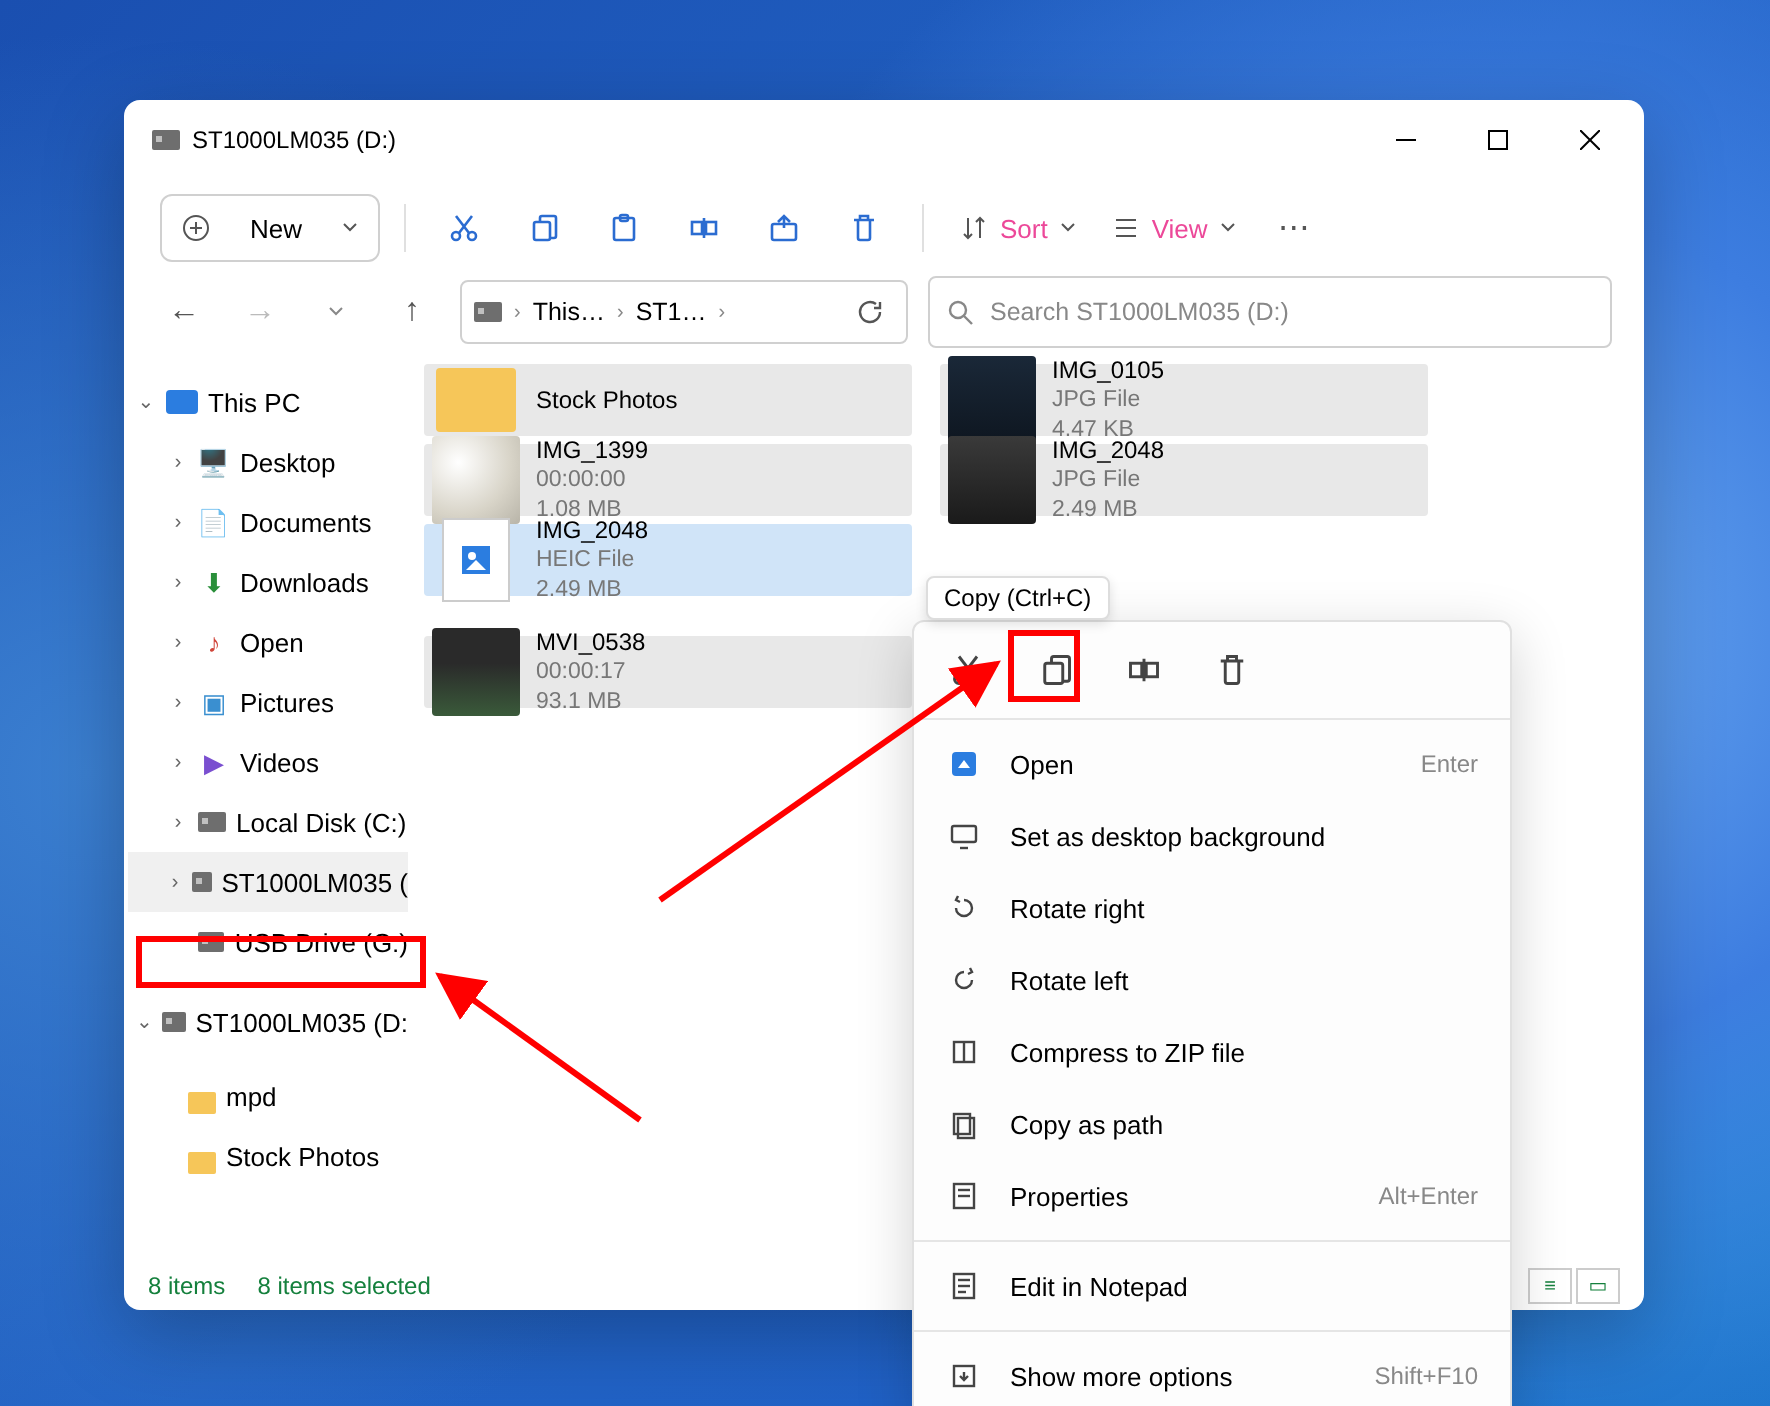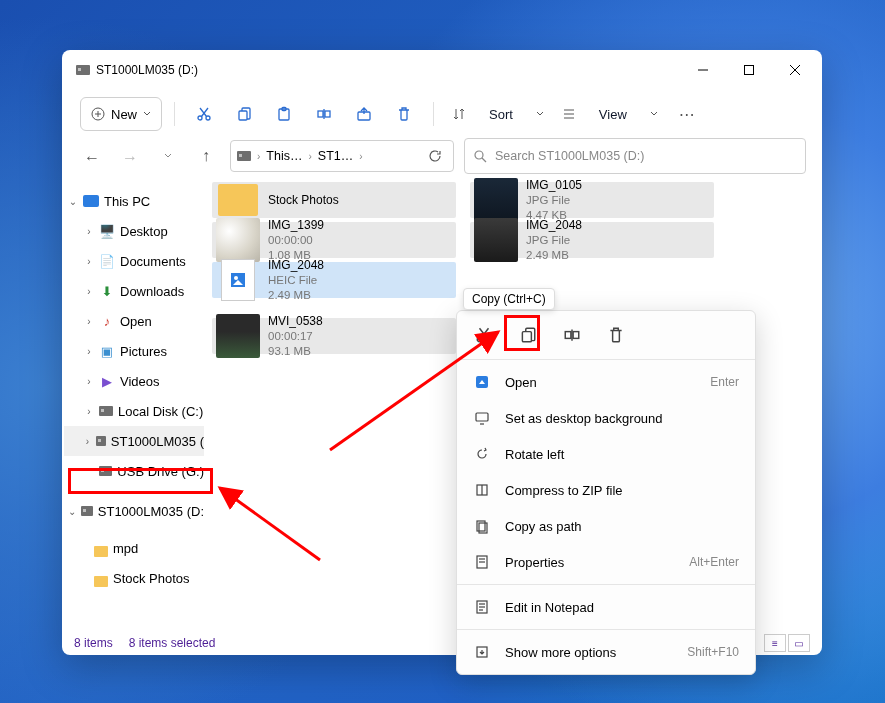--- a/index.html
+++ b/index.html
@@ -19,22 +19,22 @@
 
   
   .titlebar { height:40px; display:flex; align-items:center; padding:0 4px 0 14px; font-size:12px; color:#000;justify-content:flex-end;}
   .titlebar .winctrl { margin-left:auto; display:flex; }
   .winbtn { width:46px; height:32px; display:flex; align-items:center; justify-content:center; }
   .winbtn svg { stroke:#000; }
 
   
   .toolbar { height:48px; display:flex; align-items:center; padding:0 18px; gap:6px; }
   .tbtn { height:34px; min-width:34px; border-radius:4px; display:flex; align-items:center; justify-content:center; color:#2b6cd1; }
-  .tbtn.text { color:#0f172a; padding:0 6px; gap:23px; font-size:13px;}
-  .newbtn { border:1px solid #d0d0d0; border-radius:6px; padding:0 10px; height:34px; display:flex; align-items:center; gap:6px; font-size:13px;}
+  .tbtn.text { color:#ec4899; padding:0 6px; gap:6px; font-size:13px;}
+  .newbtn { border:1px solid #d0d0d0; border-radius:6px; padding:0 10px; height:34px; display:flex; align-items:center; gap:20px; font-size:13px;}
   .sep { width:1px; height:24px; background:#e0e0e0; margin:0 6px;}
 
   
   .navrow { height:40px; display:flex; align-items:center; padding:0 16px 4px 16px; gap:10px;}
   .navbtn { width:28px; height:28px; display:flex; align-items:center; justify-content:center; color:#555;}
   .crumbbar { flex:0 0 224px; height:32px; border:1px solid #d0d0d0; border-radius:4px; display:flex; align-items:center; padding:0 6px; font-size:12.5px; color:#000; gap:4px;}
   .crumbbar .sepc { color:#888; font-size:10px; padding:0 2px;}
   .refresh { width:24px; display:flex; justify-content:center; color:#555;}
   .searchbar { flex:1; height:32px; border:1px solid #d0d0d0; border-radius:4px; display:flex; align-items:center; padding:17px 8px; font-size:12.5px; color:#888; gap:8px;}
 
@@ -49,21 +49,21 @@
 
   .content { flex:1; background:#fff; position:relative; padding:4px 0 0 8px;}
   .items { display:flex; flex-wrap:wrap; gap:4px 14px; align-content:flex-start;}
   .fitem { width:244px; height:36px; display:flex; align-items:center; background:#e8e8e8; border-radius:2px; padding:2px;}
   .fthumb { width:48px; height:48px; display:flex; align-items:center; justify-content:center;}
   .finfo { display:flex; flex-direction:column; font-size:12px; line-height:15px; padding-left:6px;}
   .finfo .fn { color:#000;}
   .finfo .fm { color:#777; font-size:11.5px;}
 
   
-  .status { height:24px; display:flex; align-items:center; padding:0 12px; font-size:12px; color:#4c1d95; gap:16px; border-top:0;}
+  .status { height:24px; display:flex; align-items:center; padding:0 12px; font-size:12px; color:#15803d; gap:16px; border-top:0;}
   .status .viewbtns { margin-left:auto; display:flex; gap:2px;}
 
   
   .ctxmenu { position:absolute; left:456px; top:310px; width:300px; background:#fdfdfd;
     border:1px solid #e0e0e0; border-radius:6px; box-shadow:0 8px 28px rgba(0,0,0,.18);
     padding:4px 0; font-size:13px;}
   .ctxrow { height:36px; display:flex; align-items:center; padding:0 16px; gap:14px; color:#000;}
   .ctxrow .ico { width:18px; height:18px; display:flex; align-items:center; justify-content:center; color:#444;}
   .ctxrow .sc { margin-left:auto; color:#888; font-size:12px;}
   .ctxtop { height:40px; display:flex; align-items:center; padding:0 10px; gap:10px;}
@@ -418,20 +418,28 @@
       <span class="sc">Enter</span>
     </div>
   <div class="ctxrow">
       <span class="ico">
         <svg width="16" height="16" fill="none" stroke="#444" stroke-width="1.2">
           <rect x="2" y="3" width="12" height="8" rx="1"></rect>
           <line x1="6" y1="14" x2="10" y2="14"></line>
         </svg>
       </span>
       <span>Set as desktop background</span>
+    </div>
+  <div class="ctxrow">
+      <span class="ico">
+        <svg width="16" height="16" fill="none" stroke="#444" stroke-width="1.2">
+          <path d="M4 8 a4 4 0 1 0 4-4 M5 2 l-1 2 l2 1"></path>
+        </svg>
+      </span>
+      <span>Rotate right</span>
     </div>
   <div class="ctxrow">
       <span class="ico">
         <svg width="16" height="16" fill="none" stroke="#444" stroke-width="1.2">
           <path d="M12 8 a4 4 0 1 1 -4-4 M11 2 l1 2 l-2 1"></path>
         </svg>
       </span>
       <span>Rotate left</span>
     </div>
   <div class="ctxrow">

